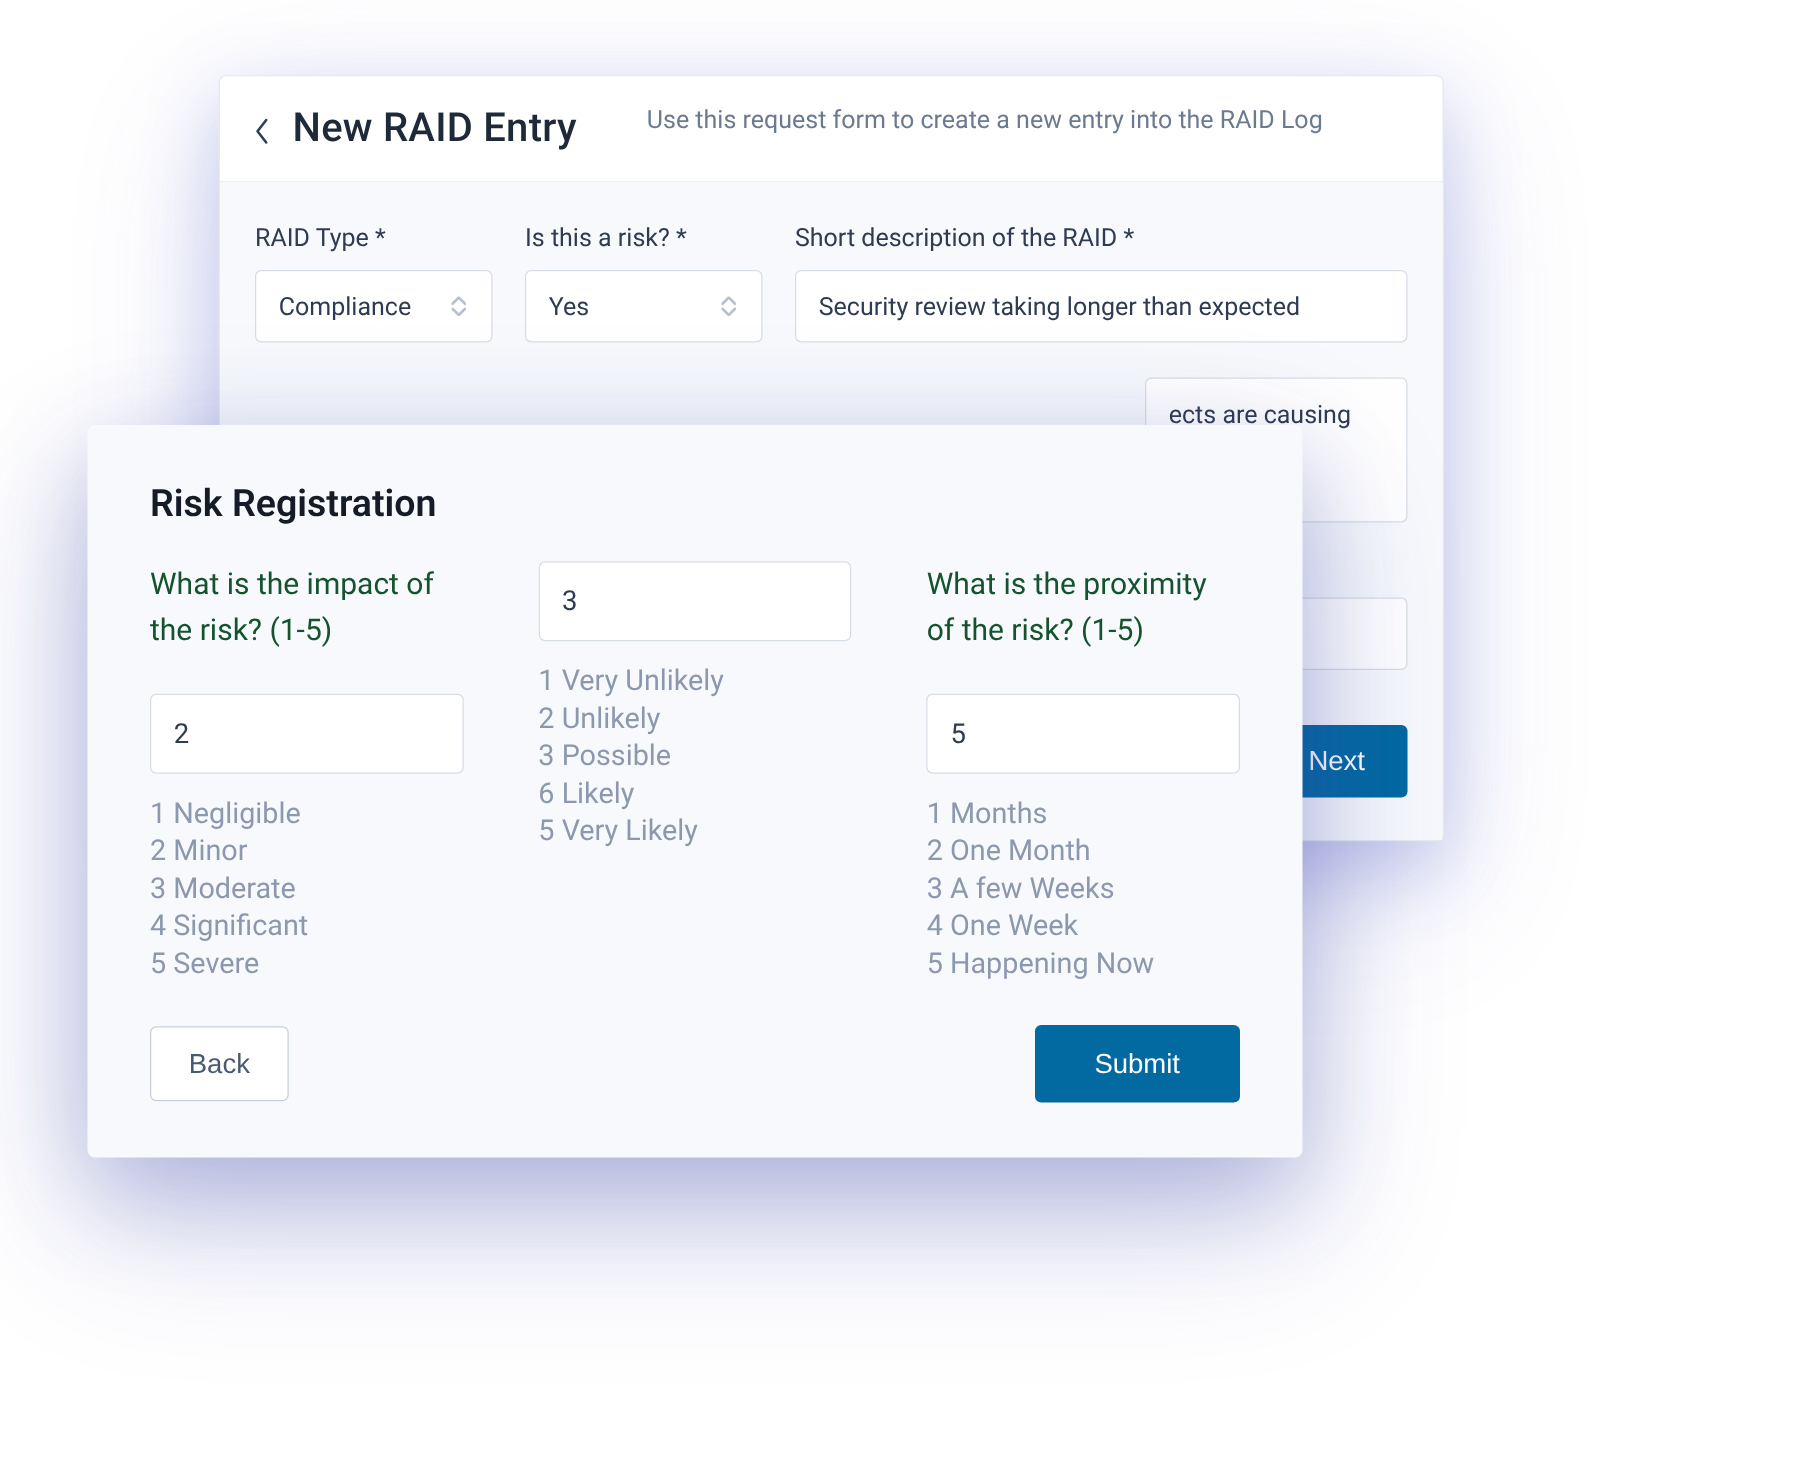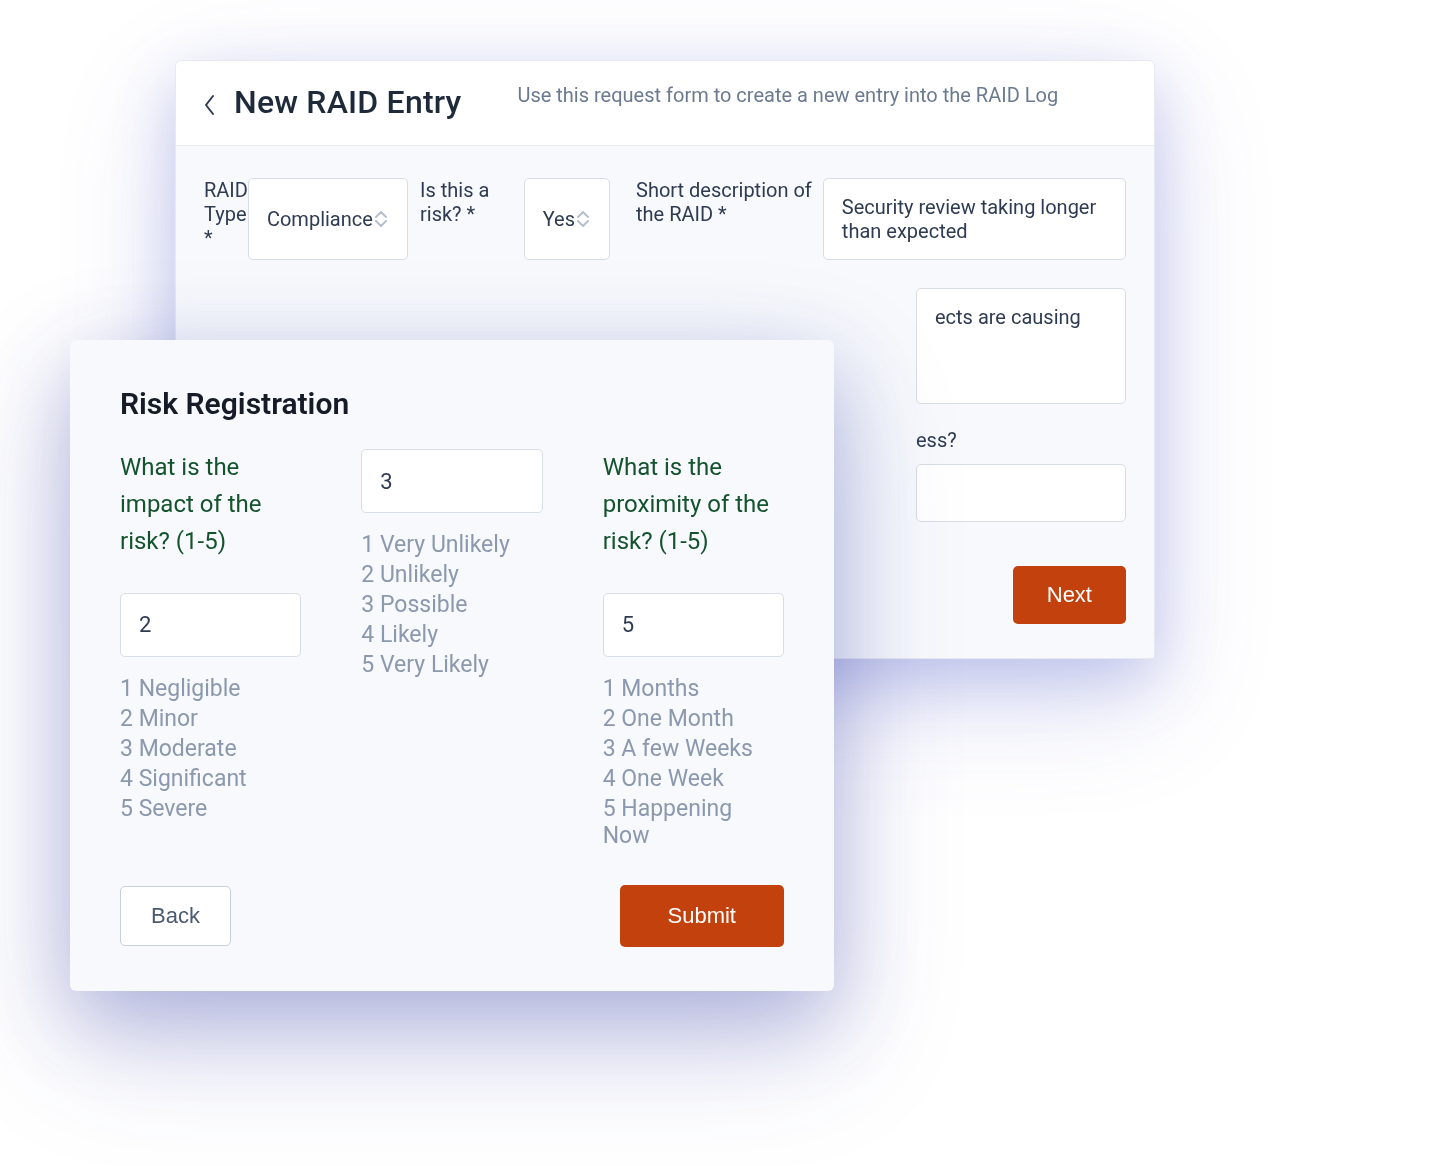--- a/index.html
+++ b/index.html
@@ -45,21 +45,21 @@
   }
   .title-wrap { display: flex; flex-direction: row; gap: 8px; }
   .page-title { font-size: 32px; font-weight: 500; color: #1e2a3a; letter-spacing: 0.2px; }
   .page-subtitle { font-size: 20px; color: #6b7a90; margin-left: 48px; }
 
   .card-back .body {
     background: #f7f9fc;
     padding: 32px 28px 34px 28px;
   }
   .row { display: flex; gap: 26px; margin-bottom: 28px; }
-  .field { display: flex; flex-direction: row; }
+  .field { display: flex; flex-direction: column; gap: 14px; }
   .label { font-size: 20px; color: #2f3b52; }
   .input-box, .select-box, .textarea-box {
     background: #ffffff;
     border: 1px solid #d7dde6;
     border-radius: 5px;
     padding: 16px 18px;
     font-size: 20px;
     color: #2f3b52;
   }
   .select-box {
@@ -76,34 +76,34 @@
 
   .f-raidtype { width: 190px; }
   .f-isrisk   { width: 190px; }
   .f-short    { flex: 1; }
   .textarea-box { height: 116px; }
 
   .footer-back {
     display: flex; justify-content: flex-end; padding-top: 28px;
   }
   .btn-primary {
-    background: #c2410c; color: #ffffff; border: none; border-radius: 5px;
+    background: #0369a1; color: #ffffff; border: none; border-radius: 5px;
     font-size: 22px; padding: 16px 34px; cursor: pointer;
   }
   .btn-secondary {
     background: #ffffff; color: #4a5a72; border: 1px solid #c8d0dc; border-radius: 5px;
     font-size: 22px; padding: 16px 30px; cursor: pointer;
   }
 
   
   .card-front {
     position: absolute;
     top: 340px;
     left: 70px;
-    width: 764px;
+    width: 972px;
     background: #f7f9fc;
     border-radius: 6px;
     padding: 46px 50px 44px 50px;
     box-shadow:
       0 28px 80px rgba(60, 70, 170, 0.28),
       0 50px 130px rgba(60, 70, 170, 0.22);
   }
   .card-front .front-title { font-size: 30px; font-weight: 600; color: #151c28; margin-bottom: 28px; }
   .front-row { display: flex; gap: 60px; }
   .front-col { flex: 1; display: flex; flex-direction: column; }
@@ -212,21 +212,21 @@
     </div>
 
     <div class="front-col">
       <div class="front-input">
         <span>3</span>
       </div>
       <div class="legend">
         <div class="legend-item">1 Very Unlikely</div>
         <div class="legend-item">2 Unlikely</div>
         <div class="legend-item">3 Possible</div>
-        <div class="legend-item">4 Likely</div>
+        <div class="legend-item">6 Likely</div>
         <div class="legend-item">5 Very Likely</div>
       </div>
     </div>
 
     <div class="front-col">
       <div class="front-label">What is the proximity of the risk? (1-5)</div>
       <div class="front-input">
         <span>5</span>
       </div>
       <div class="legend">

